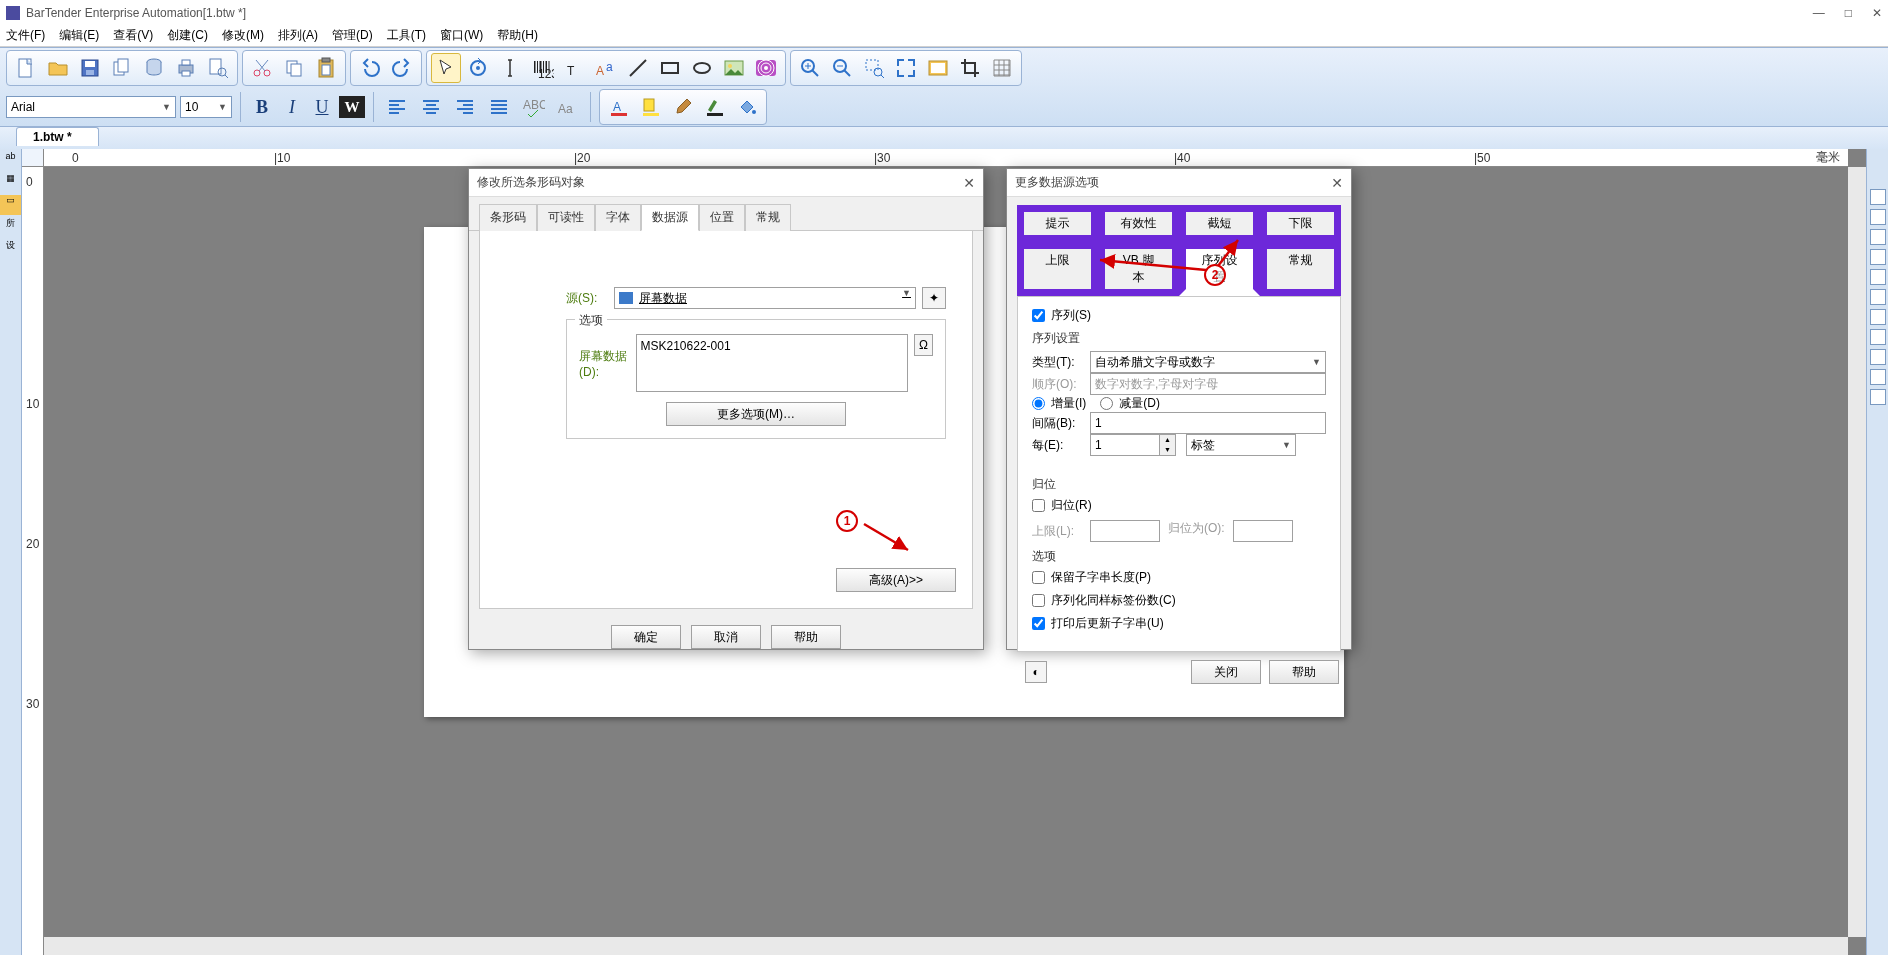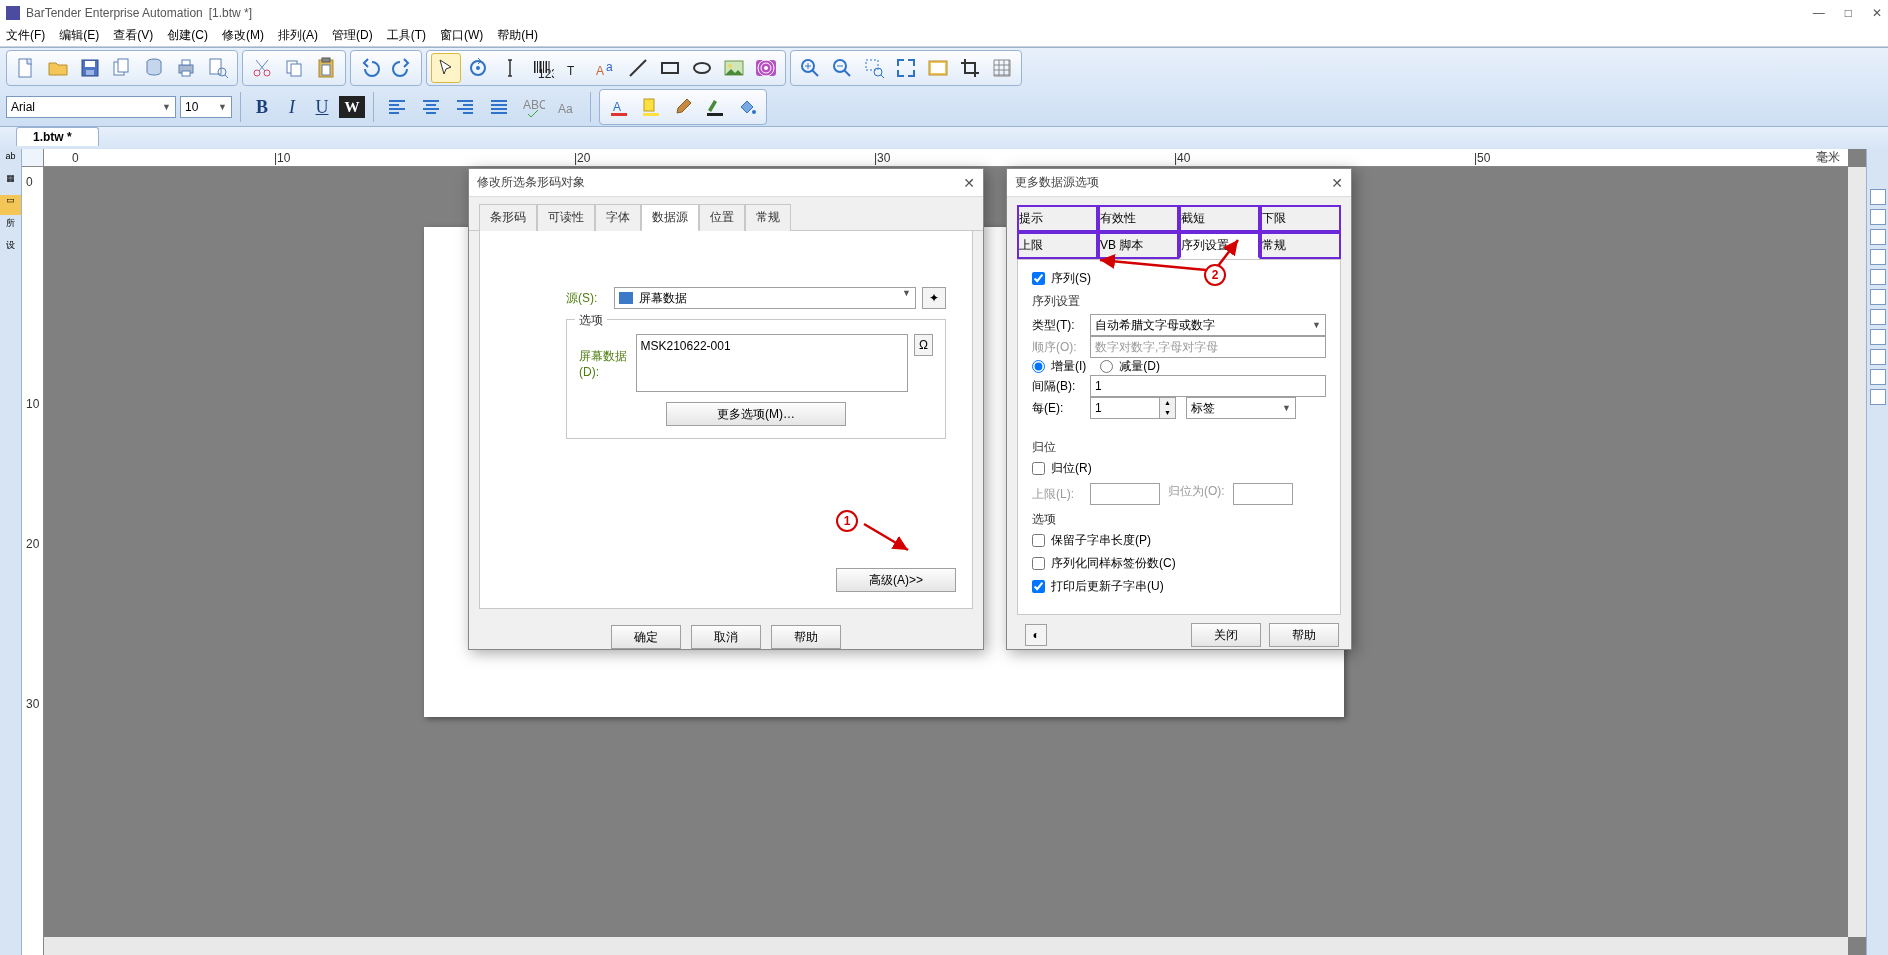--- a/index.html
+++ b/index.html
@@ -39,29 +39,29 @@
 .dlg1{left:468px;top:168px;width:516px;height:482px;}
 .dlg2{left:1006px;top:168px;width:346px;height:482px;}
 .dlg-title{height:28px;display:flex;align-items:center;padding:0 8px;color:#444;background:#fff;border-bottom:1px solid #ddd;}
 .dlg-close{margin-left:auto;font-size:14px;color:#555;}
 .tabstrip{display:flex;background:#f0f0f0;border-bottom:1px solid #c8c8c8;padding:6px 10px 0 10px;gap:0;}
 .tab{padding:4px 10px;border:1px solid #c8c8c8;border-bottom:none;background:#f0f0f0;position:relative;top:1px;color:#333;}
 .tab.active{background:#fff;border-bottom:1px solid #fff;}
 .dlg-body{background:#fff;margin:0 10px 10px 10px;border:1px solid #c8c8c8;border-top:none;padding:16px;height:378px;position:relative;}
 .row{display:flex;align-items:center;margin-bottom:10px;}
 .lbl{width:90px;color:#4d7c0f;}
-.combo{flex:1;height:22px;border:1px solid #a0a0a0;background:#fff;display:flex;padding:0 4px;justify-content:space-between;}
+.combo{flex:1;height:22px;border:1px solid #a0a0a0;background:#fff;display:flex;padding:0 4px;justify-content:space-between;text-decoration:underline;}
 .iconbtn{width:24px;height:22px;border:1px solid #a0a0a0;margin-left:6px;display:flex;align-items:center;justify-content:center;background:#f4f4f4;}
 .fieldset{border:1px solid #c8c8c8;padding:14px 12px 12px 12px;position:relative;margin-top:4px;}
 .fieldset .legend{position:absolute;top:-8px;left:8px;background:#fff;padding:0 4px;color:#333;}
 .txtarea{width:100%;height:58px;border:1px solid #a0a0a0;padding:4px;resize:none;font-family:inherit;}
 .btn{height:24px;border:1px solid #a0a0a0;background:linear-gradient(#fdfdfd,#e5e5e5);padding:0 14px;display:inline-flex;align-items:center;justify-content:center;min-width:70px;}
 .btnrow{display:flex;justify-content:center;gap:10px;}
 .dlg2 .tabgrid{display:grid;grid-template-columns:repeat(4,1fr);margin:8px 10px 0 10px;}
-.dlg2 .tab2{border:2px solid #6d28d9;text-align:left;padding:3px 0;font-size:12px;background:#f0f0f0;}
+.dlg2 .tab2{border:7px solid #6d28d9;text-align:center;padding:3px 12px;font-size:12px;background:#f0f0f0;}
 .dlg2 .tab2.active{background:#fff;border-bottom-color:#fff;}
 .dlg2 .body2{border:1px solid #c8c8c8;margin:0 10px 8px 10px;padding:10px 14px;background:#fff;height:356px;}
 .chk{display:flex;align-items:center;gap:6px;margin-bottom:6px;}
 .chk input{width:13px;height:13px;}
 .d2row{display:flex;align-items:center;}
 .d2row .l{width:58px;}
 .d2row .c{flex:1;}
 .sel{height:22px;border:1px solid #a0a0a0;background:#fff;width:100%;display:flex;align-items:center;justify-content:space-between;padding:0 4px;}
 .txt{height:22px;border:1px solid #a0a0a0;background:#fff;width:100%;padding:0 4px;}
 .spin{display:flex;}
@@ -75,21 +75,21 @@
 .dd{font-size:9px;color:#555;}
 .fmt-btn{width:26px;height:26px;display:flex;align-items:center;justify-content:center;font-family:'Times New Roman',serif;font-size:18px;color:#1a3f7a;}
 .fmt-W{background:#222;color:#fff;font-weight:bold;width:26px;height:22px;font-size:15px;}
 </style>
 </head>
 <body>
 
 <div class="title-bar">
   <div class="icon"></div>
   <span>BarTender Enterprise Automation</span>
-  <span style="margin-left:6px">[1.btw *]</span>
+  <span style="">[1.btw *]</span>
   <div class="win-btns">
     <span>—</span>
     <span>□</span>
     <span>✕</span>
   </div>
 </div>
 
 <div class="menu-bar">
   <span>文件(F)</span>
   <span>编辑(E)</span>

